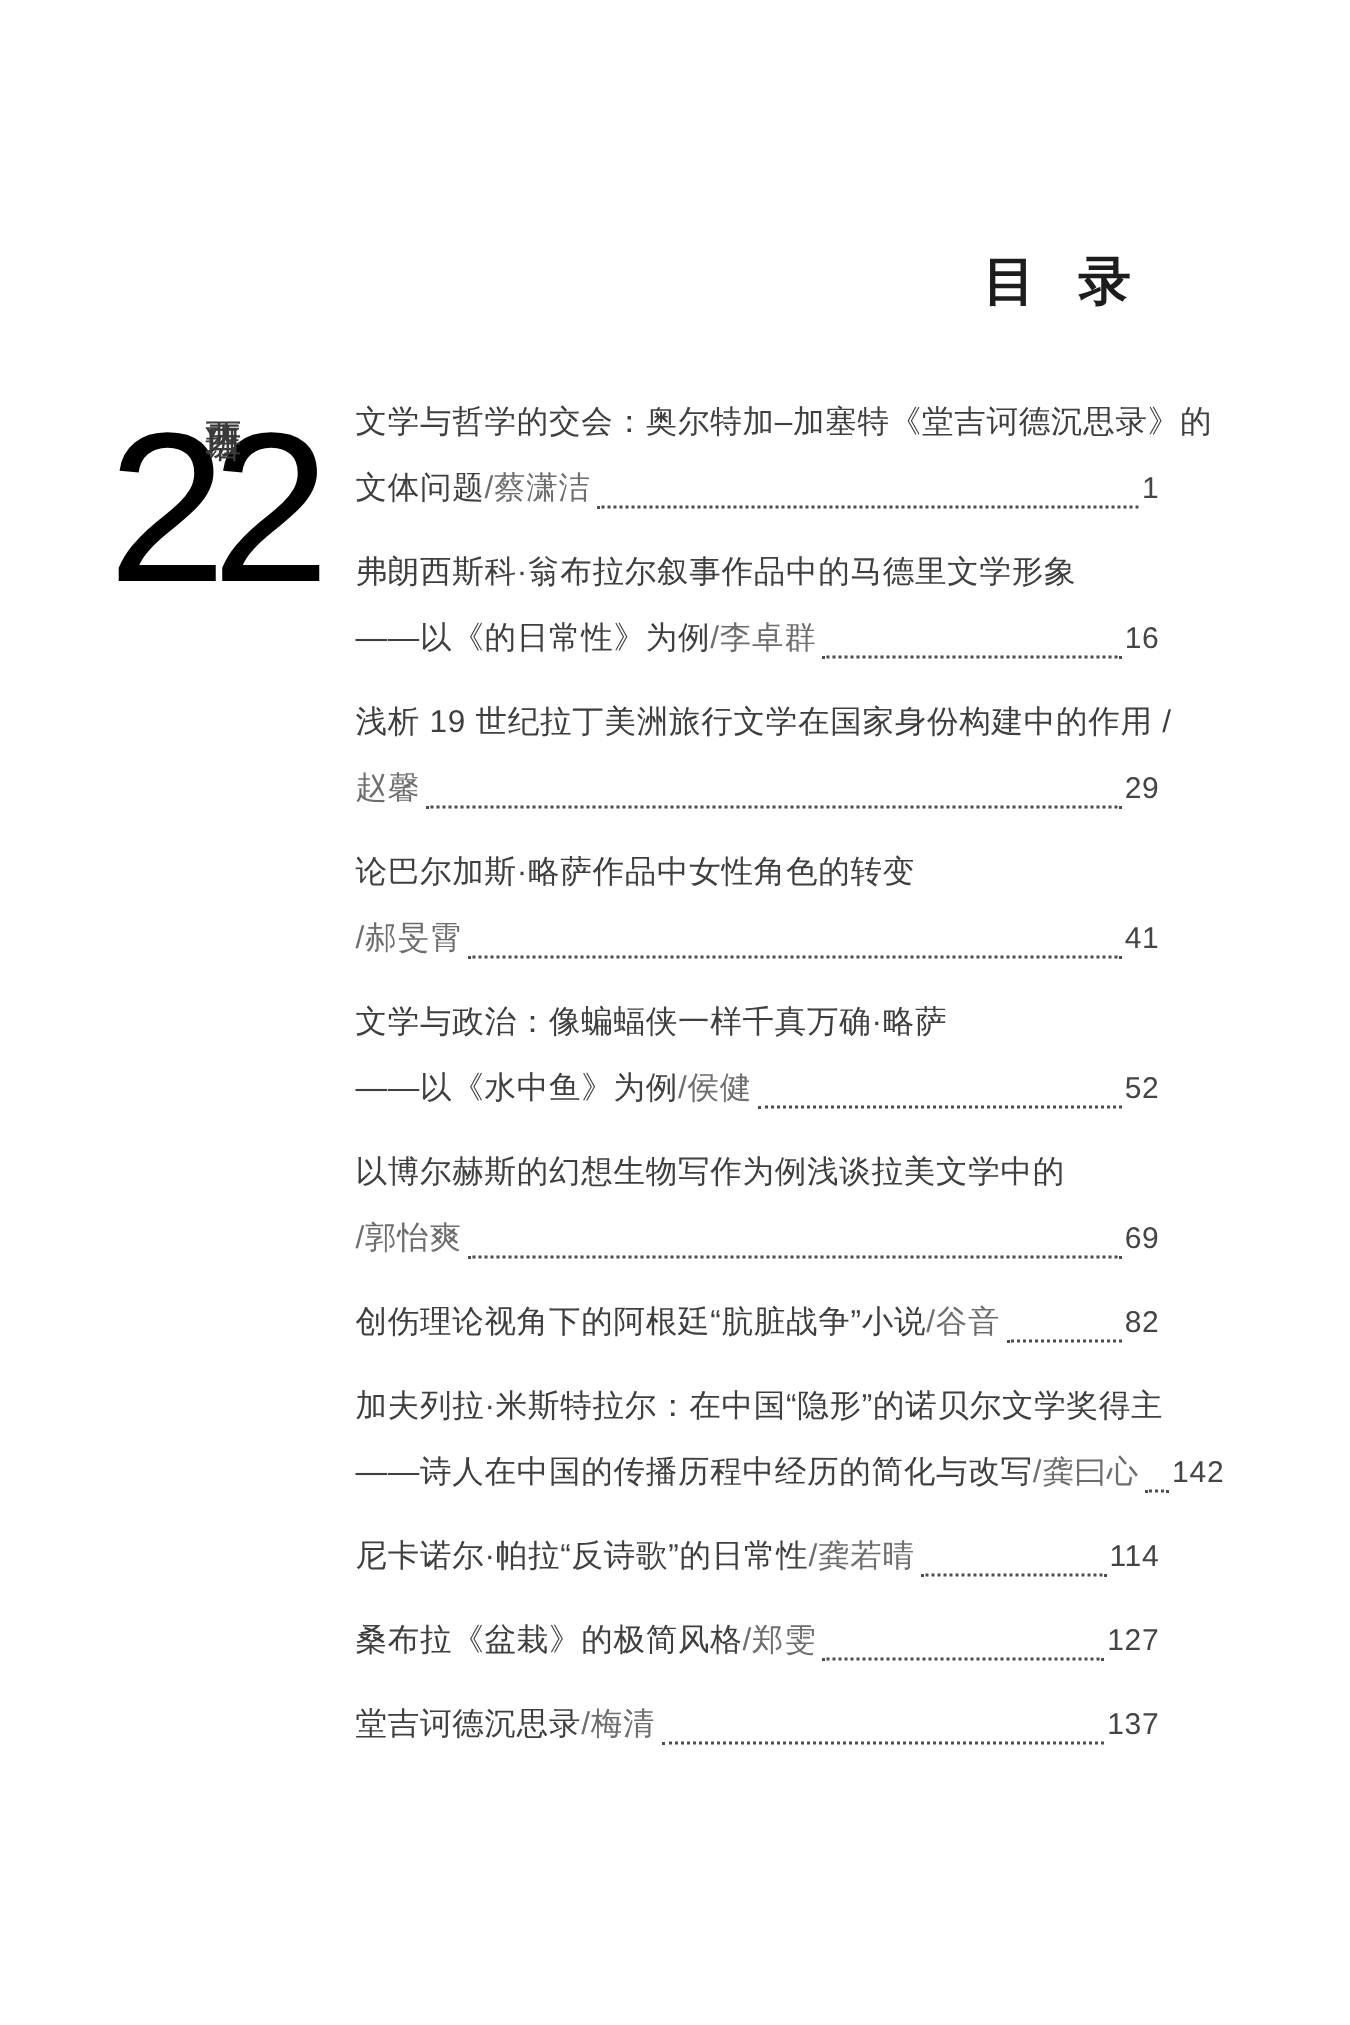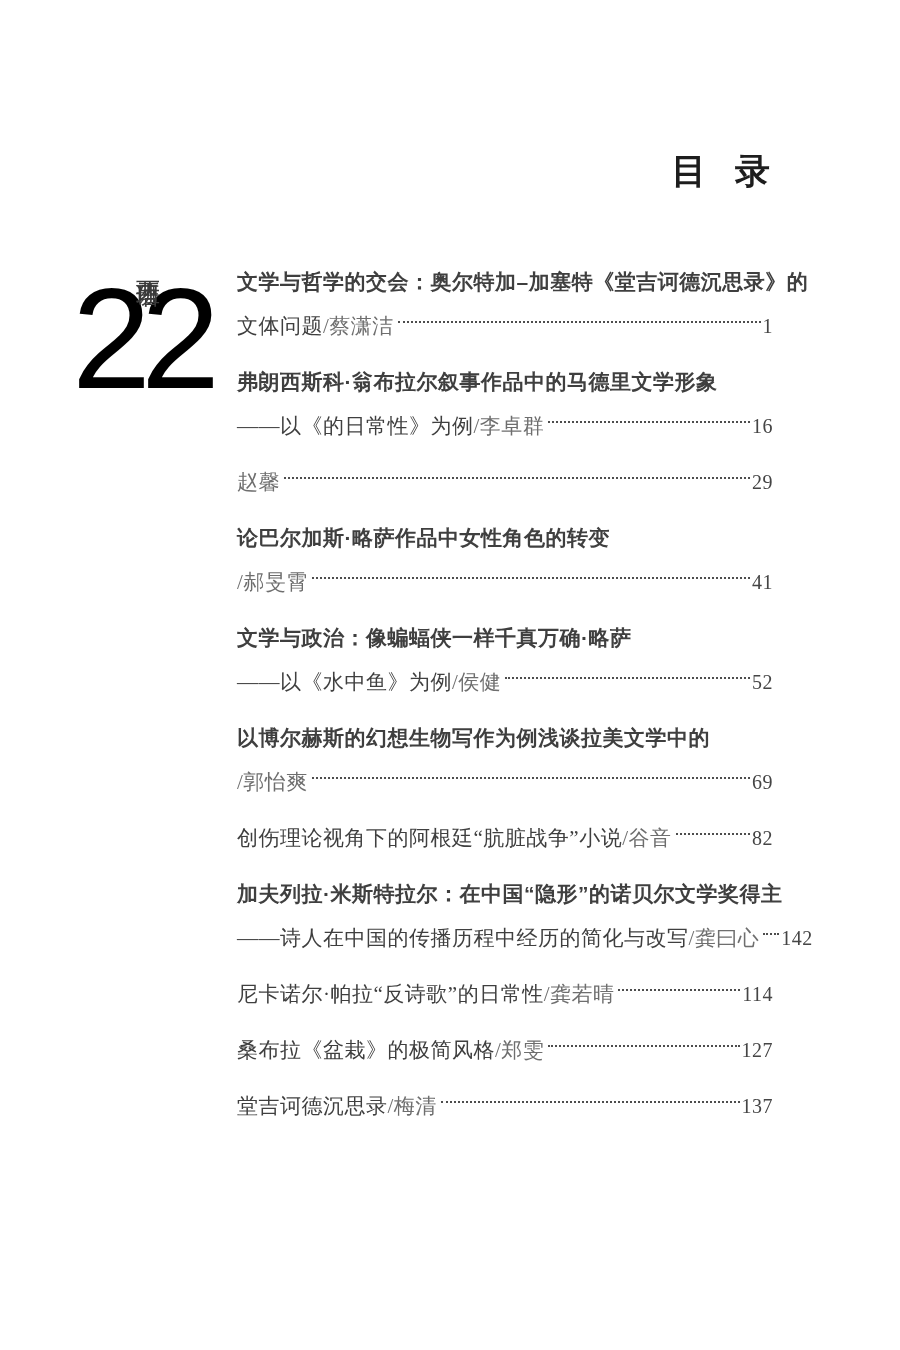--- a/index.html
+++ b/index.html
@@ -11,21 +11,21 @@
     width: 900px;
     height: 1350px;
     position: relative;
     overflow: hidden;
     font-family: "Liberation Sans", "DejaVu Sans", sans-serif;
   }
   .page-title {
     position: absolute;
     top: 148px;
     right: 127px;
-    margin: 0;
+    margin: 16px;
     font-size: 35px;
     font-weight: 700;
     letter-spacing: 3px;
     color: #1d1d1d;
     white-space: pre;
   }
   .watermark {
     position: absolute;
     left: 72px;
     top: 276px;
@@ -57,27 +57,25 @@
     font-size: 21px;
     color: #3f3f3f;
     letter-spacing: 0.5px;
   }
   .entry {
     margin-bottom: 12px;
   }
   .entry .line1 {
     line-height: 44px;
     white-space: nowrap;
-    font-weight: bold;
   }
   .entry .row {
     display: flex;
-    align-items: center;
+    align-items: flex-end;
     line-height: 44px;
-    font-family: Liberation Serif, serif;
   }
   .entry .row span {
     white-space: nowrap;
   }
   .entry .sep,
   .entry .author {
     color: #6e6e6e;
   }
   .entry .dots {
     flex: 1 1 auto;
@@ -116,20 +114,21 @@
     <div class="row">
       <span class="pre">——以《的日常性》为例</span>
       <span class="sep"> / </span>
       <span class="author">李卓群</span>
       <span class="dots"></span>
       <span class="pagenum">16</span>
     </div>
   </div>
 
   <div class="entry">
+    <div class="line1">浅析 19 世纪拉丁美洲旅行文学在国家身份构建中的作用 /</div>
     <div class="row">
 
       <span class="author">赵馨</span>
       <span class="dots"></span>
       <span class="pagenum">29</span>
     </div>
   </div>
 
   <div class="entry">
     <div class="line1">论巴尔加斯·略萨作品中女性角色的转变</div>

